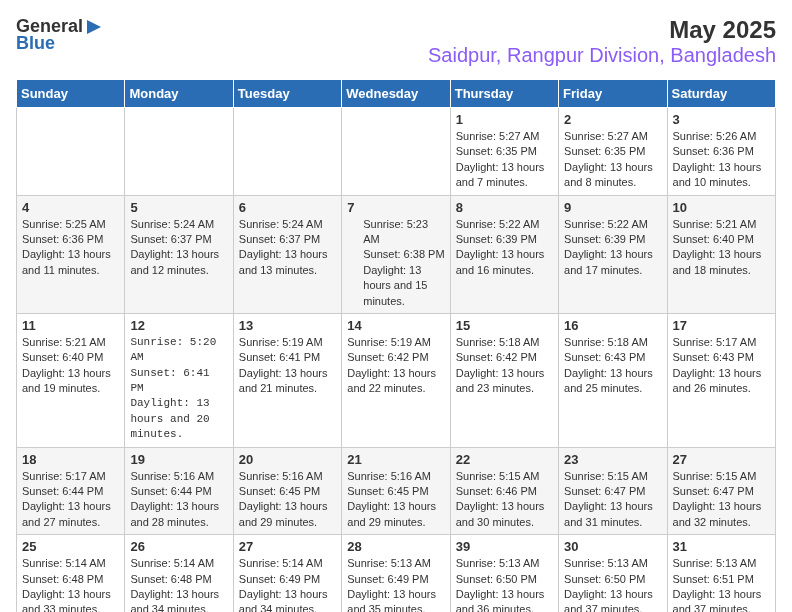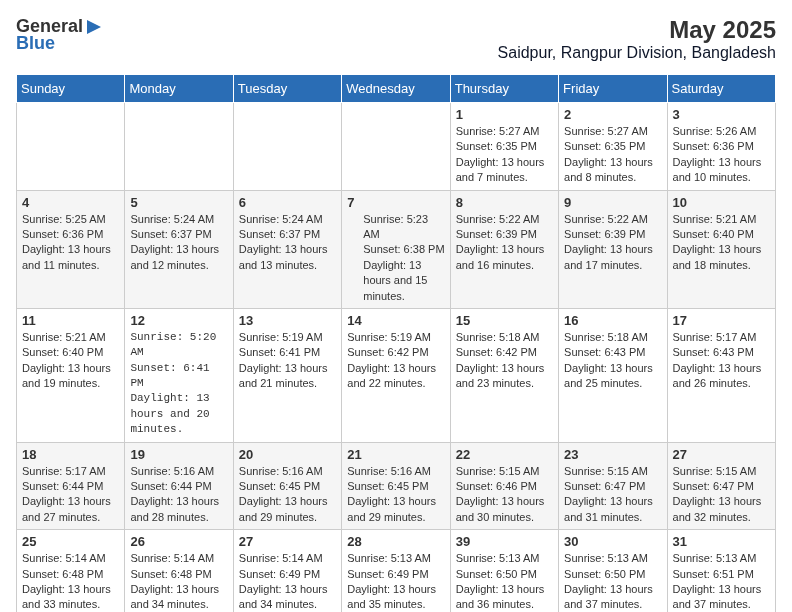--- a/index.html
+++ b/index.html
@@ -23,36 +23,36 @@
     }
     .title-area {
       text-align: right;
     }
     .title-area h1 {
       font-size: 24px;
       color: #333;
       font-weight: bold;
     }
     .title-area h2 {
-      font-size: 16px;
-      color: #0f172a;
+      font-size: 20px;
+      color: #8b5cf6;
       font-weight: normal;
     }
     .calendar {
       width: 100%;
       border-collapse: collapse;
       font-size: 11px;
     }
     .calendar thead tr th {
       background: #2a6db5;
       color: #fff;
       padding: 6px 4px;
       text-align: left;
       font-size: 13px;
-      font-weight: normal;
+      font-weight: bold;
       border: 1px solid #fff;
     }
     .calendar tbody tr td {
       vertical-align: top;
       padding: 4px 5px;
       border: 1px solid #ccc;
       height: 82px;
       width: 108px;
       background: #fff;
     }

